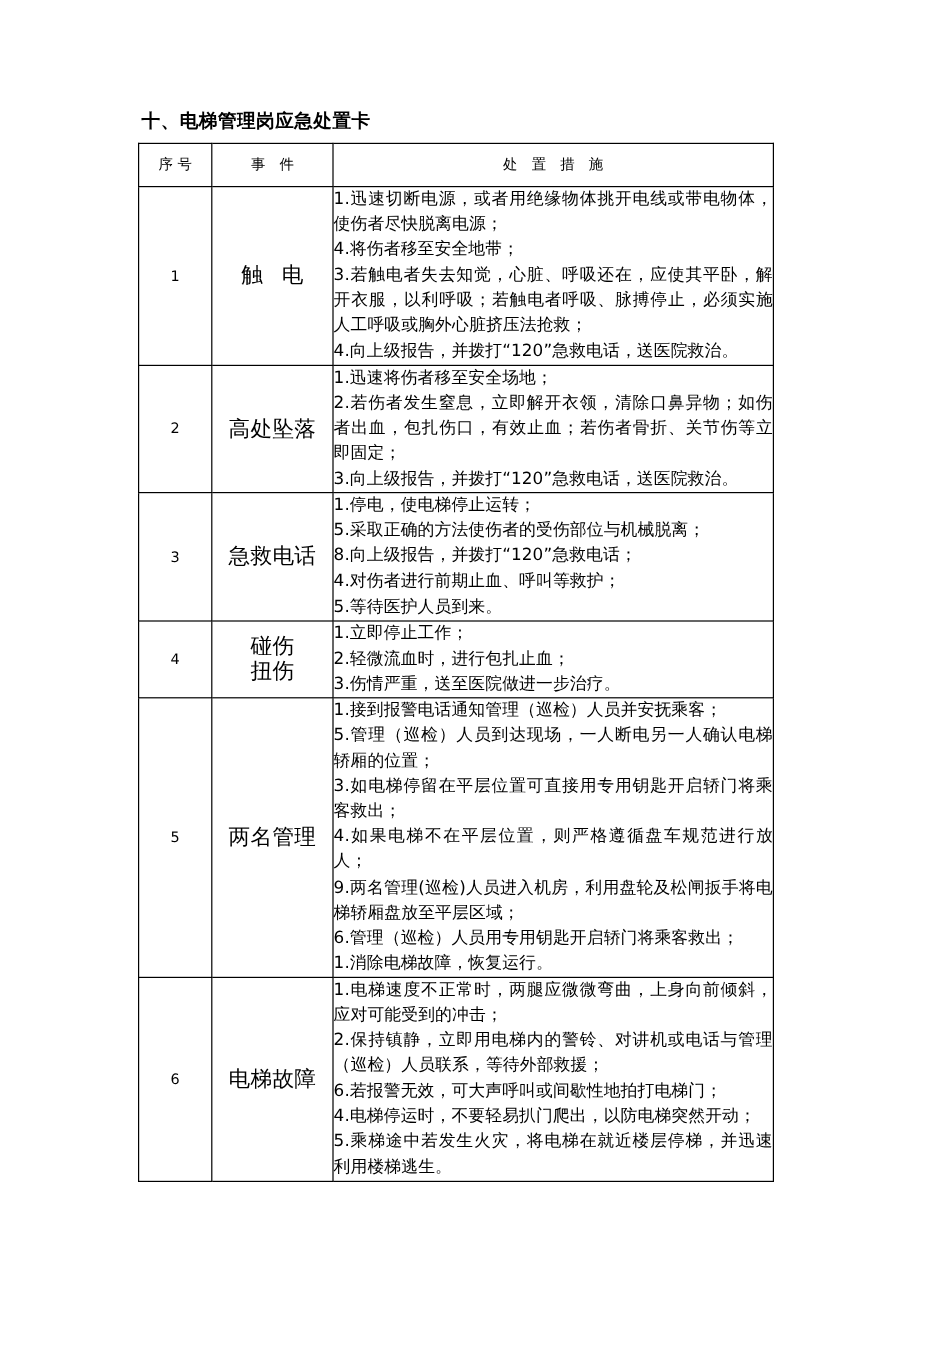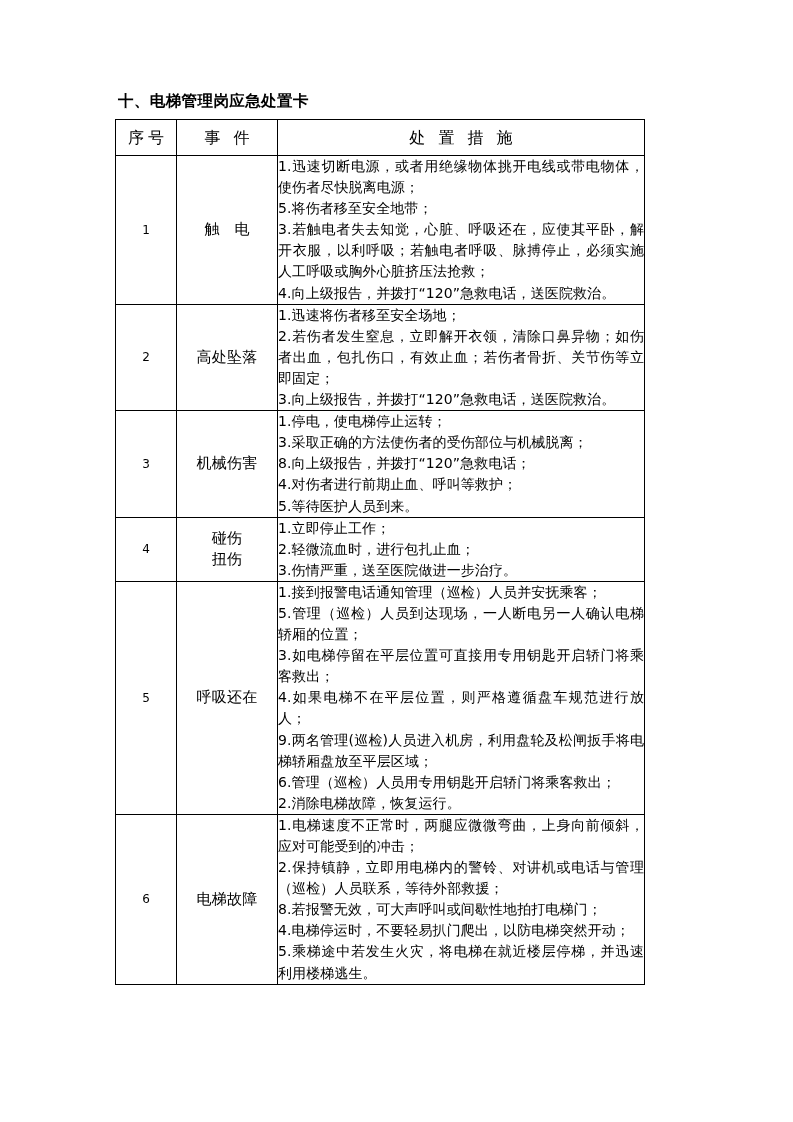--- a/index.html
+++ b/index.html
@@ -44,35 +44,35 @@
     border: 1px solid #000000;
     padding: 0;
     vertical-align: middle;
     font-weight: normal;
   }
   col.col-no    { width: 61px; }
   col.col-event { width: 101px; }
   col.col-meas  { width: 367px; }
 
   .hdr-cell {
-    font-size: 16px;
+    font-size: 12px;
     letter-spacing: 4px;
     text-indent: 4px;
     height: 35px;
     line-height: 35px;
     white-space: nowrap;
   }
   .no-cell {
     text-align: center;
     font-size: 12px;
     font-weight: bold;
   }
   .event-cell {
     text-align: center;
-    font-size: 15px;
+    font-size: 18px;
     line-height: 21px;
     letter-spacing: 0.3px;
   }
   .event-cell.spaced {
     letter-spacing: 5px;
     text-indent: 5px;
   }
   .meas-cell {
     padding: 4px 6px 5px 7px;
     font-size: 14px;
@@ -107,42 +107,42 @@
         <th class="hdr-cell">处 置 措 施</th>
       </tr>
     </thead>
     <tbody>
 
       <tr>
         <td class="no-cell">1</td>
         <td class="event-cell spaced">触 电</td>
         <td class="meas-cell">
           <p>1.迅速切断电源，或者用绝缘物体挑开电线或带电物体，使伤者尽快脱离电源；</p>
-          <p>5.将伤者移至安全地带；</p>
+          <p>4.将伤者移至安全地带；</p>
           <p>3.若触电者失去知觉，心脏、呼吸还在，应使其平卧，解开衣服，以利呼吸；若触电者呼吸、脉搏停止，必须实施人工呼吸或胸外心脏挤压法抢救；</p>
           <p>4.向上级报告，并拨打“120”急救电话，送医院救治。</p>
         </td>
       </tr>
 
       <tr>
         <td class="no-cell">2</td>
         <td class="event-cell">高处坠落</td>
         <td class="meas-cell">
           <p>1.迅速将伤者移至安全场地；</p>
           <p>2.若伤者发生窒息，立即解开衣领，清除口鼻异物；如伤者出血，包扎伤口，有效止血；若伤者骨折、关节伤等立即固定；</p>
           <p>3.向上级报告，并拨打“120”急救电话，送医院救治。</p>
         </td>
       </tr>
 
       <tr>
         <td class="no-cell">3</td>
-        <td class="event-cell">机械伤害</td>
+        <td class="event-cell">急救电话</td>
         <td class="meas-cell">
           <p>1.停电，使电梯停止运转；</p>
-          <p>3.采取正确的方法使伤者的受伤部位与机械脱离；</p>
+          <p>5.采取正确的方法使伤者的受伤部位与机械脱离；</p>
           <p>8.向上级报告，并拨打“120”急救电话；</p>
           <p>4.对伤者进行前期止血、呼叫等救护；</p>
           <p>5.等待医护人员到来。</p>
         </td>
       </tr>
 
       <tr>
         <td class="no-cell">4</td>
         <td class="event-cell">
           <div>碰伤</div>
@@ -150,39 +150,39 @@
         </td>
         <td class="meas-cell">
           <p>1.立即停止工作；</p>
           <p>2.轻微流血时，进行包扎止血；</p>
           <p>3.伤情严重，送至医院做进一步治疗。</p>
         </td>
       </tr>
 
       <tr>
         <td class="no-cell">5</td>
-        <td class="event-cell">呼吸还在</td>
+        <td class="event-cell">两名管理</td>
         <td class="meas-cell">
           <p>1.接到报警电话通知管理（巡检）人员并安抚乘客；</p>
           <p>5.管理（巡检）人员到达现场，一人断电另一人确认电梯轿厢的位置；</p>
           <p>3.如电梯停留在平层位置可直接用专用钥匙开启轿门将乘客救出；</p>
           <p>4.如果电梯不在平层位置，则严格遵循盘车规范进行放人；</p>
           <p>9.两名管理(巡检)人员进入机房，利用盘轮及松闸扳手将电梯轿厢盘放至平层区域；</p>
           <p>6.管理（巡检）人员用专用钥匙开启轿门将乘客救出；</p>
-          <p>2.消除电梯故障，恢复运行。</p>
+          <p>1.消除电梯故障，恢复运行。</p>
         </td>
       </tr>
 
       <tr>
         <td class="no-cell">6</td>
         <td class="event-cell">电梯故障</td>
         <td class="meas-cell">
           <p>1.电梯速度不正常时，两腿应微微弯曲，上身向前倾斜，应对可能受到的冲击；</p>
           <p>2.保持镇静，立即用电梯内的警铃、对讲机或电话与管理（巡检）人员联系，等待外部救援；</p>
-          <p>8.若报警无效，可大声呼叫或间歇性地拍打电梯门；</p>
+          <p>6.若报警无效，可大声呼叫或间歇性地拍打电梯门；</p>
           <p>4.电梯停运时，不要轻易扒门爬出，以防电梯突然开动；</p>
           <p>5.乘梯途中若发生火灾，将电梯在就近楼层停梯，并迅速利用楼梯逃生。</p>
         </td>
       </tr>
 
     </tbody>
   </table>
 
 </div>
 

